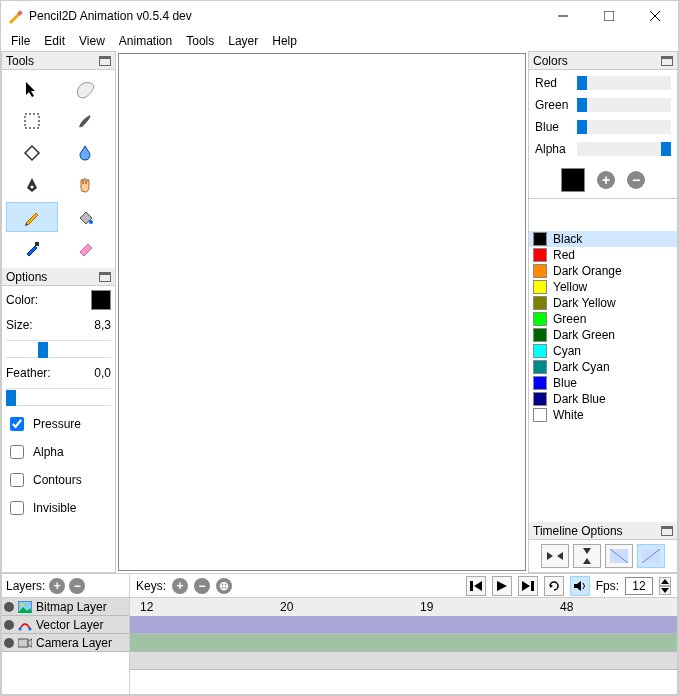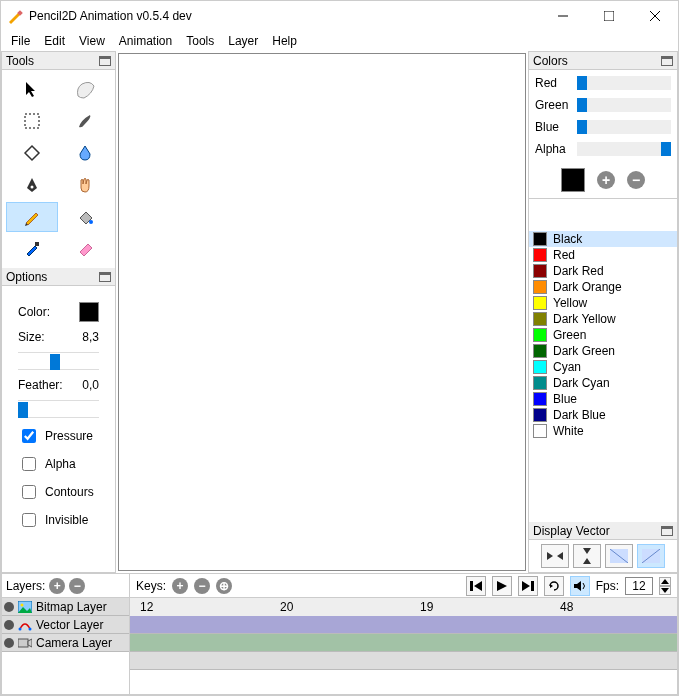--- a/index.html
+++ b/index.html
@@ -13,21 +13,21 @@
 .menubar span { cursor: default; }
 .content { flex: 1; display: flex; min-height: 0; }
 .left { width: 115px; display: flex; flex-direction: column; border: 1px solid #ccc; }
 .panel-hdr { height: 18px; background: #eee; border-bottom: 1px solid #ccc; display: flex; align-items: center; padding: 0 4px; font-size: 11px; }
 .panel-hdr .spacer { flex: 1; }
 .float-icon { width: 12px; height: 10px; border: 1px solid #666; position: relative; }
 .float-icon::before { content:""; position:absolute; top:0; left:0; right:0; height:2px; background:#666; }
 .tool-grid { display: grid; grid-template-columns: 1fr 1fr; gap: 2px; padding: 4px; }
 .tool-btn { height: 30px; display: flex; align-items: center; justify-content: center; border: 1px solid transparent; }
 .tool-btn.sel { background: #cce8ff; border: 1px solid #99d1ff; }
-.opt-body { padding: 16px; display: flex; flex-direction: column; gap: 8px; font-size: 12px; }
+.opt-body { padding: 4px; display: flex; flex-direction: column; gap: 8px; font-size: 12px; }
 .row { display: flex; align-items: center; gap: 6px; }
 .swatch { width: 20px; height: 20px; background: #000; border: 1px solid #888; }
 .slider { height: 18px; position: relative; background: linear-gradient(to right, transparent 0, transparent 100%); border-top:1px solid #ddd; border-bottom:1px solid #ddd; }
 .slider .thumb { width: 10px; height: 16px; background: #0078d7; position: absolute; top: 1px; }
 .chk { display: flex; align-items: center; gap: 6px; }
 .chk input { width:14px; height:14px; }
 .canvas { flex: 1; border: 1px solid #888; margin: 2px; background: #fff; }
 .right { width: 150px; display: flex; flex-direction: column; border: 1px solid #ccc; }
 .color-sliders { padding: 6px; display: flex; flex-direction: column; gap: 8px; }
 .cs-row { display: flex; align-items: center; gap: 4px; }
@@ -269,24 +269,20 @@
     <div class="color-list" id="color-list">
         <div class="color-item sel">
           <span class="color-chip" style="background:#000000"></span>
           <span>Black</span>
         </div>
         <div class="color-item">
           <span class="color-chip" style="background:#ff0000"></span>
           <span>Red</span>
         </div>
         <div class="color-item">
-          <span class="color-chip" style="background:#8b0000"></span>
-          <span>Dark Red</span>
-        </div>
-        <div class="color-item">
           <span class="color-chip" style="background:#ff8c00"></span>
           <span>Dark Orange</span>
         </div>
         <div class="color-item">
           <span class="color-chip" style="background:#ffff00"></span>
           <span>Yellow</span>
         </div>
         <div class="color-item">
           <span class="color-chip" style="background:#808000"></span>
           <span>Dark Yellow</span>
@@ -315,21 +311,21 @@
           <span class="color-chip" style="background:#00008b"></span>
           <span>Dark Blue</span>
         </div>
         <div class="color-item">
           <span class="color-chip" style="background:#ffffff"></span>
           <span>White</span>
         </div>
       </div>
 
     <div class="panel-hdr">
-      <span>Display Vector</span>
+      <span>Timeline Options</span>
       <span class="spacer"></span>
       <span class="float-icon"></span>
     </div>
     <div class="disp-opts">
       <div class="disp-btn">
           <svg width="16" height="12">
             <path d="M6 6 L0 2 L0 10 Z M10 6 L16 2 L16 10 Z" fill="#333"></path>
           </svg>
         </div>
       <div class="disp-btn">

